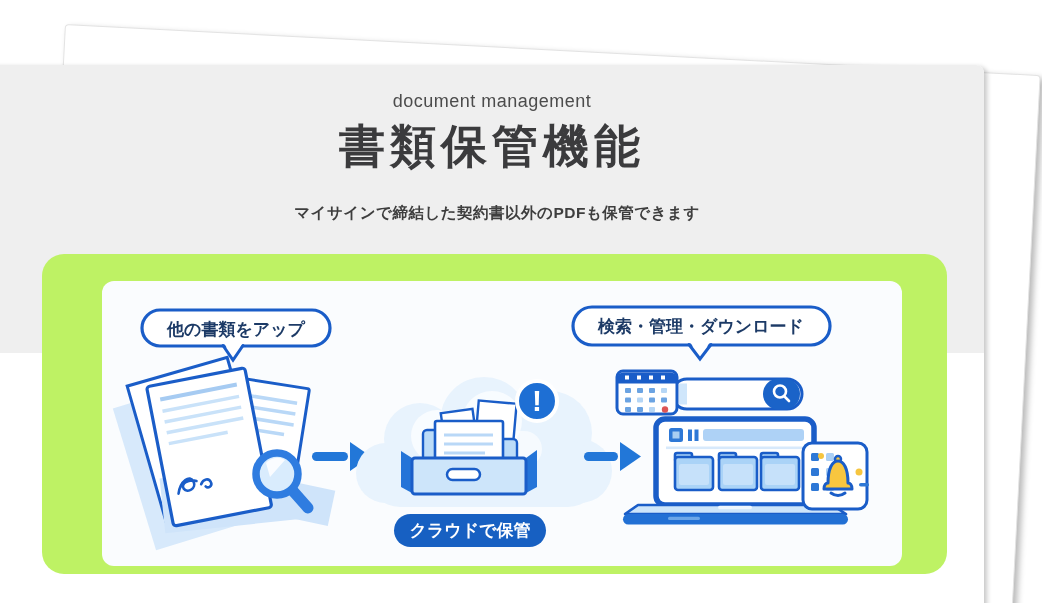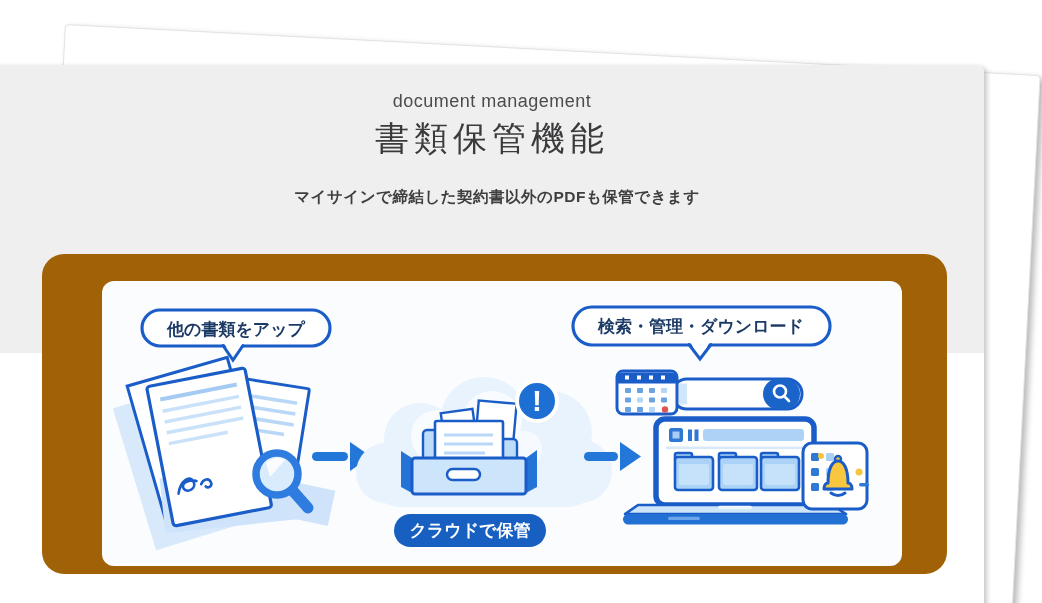--- a/index.html
+++ b/index.html
@@ -19,26 +19,26 @@
     position:absolute;left:-30px;top:49px;width:1014px;height:552px;
     background:#ffffff;border-radius:8px 8px 12px 12px;
     box-shadow:3px 2px 5px rgba(0,0,0,0.22);z-index:2;
   }
   .band{
     position:absolute;left:0;top:0;right:0;height:288px;
     background:#efefef;border-radius:8px 8px 0 0;
   }
   .header{position:relative;padding-top:26px;padding-left:30px;text-align:center;}
   .eyebrow{margin:0;font-size:18px;letter-spacing:0.5px;color:#4c4c4c;}
-  .title{margin:4px 0 0 0;font-size:34px;font-weight:normal;letter-spacing:5px;color:#3b3b3d;}
+  .title{margin:4px 0 0 0;font-size:46px;font-weight:bold;letter-spacing:5px;color:#3b3b3d;}
   .subtitle{margin:25px 0 0 0;font-size:15.5px;font-weight:bold;letter-spacing:0.5px;color:#3e3e3e;padding-left:10px;}
 
   .panel{
     position:absolute;left:72px;top:189px;width:905px;height:320px;
-    background:#a16207;border-radius:22px;
+    background:#bef264;border-radius:22px;
   }
   .inner{
     position:absolute;left:60px;top:27px;width:800px;height:285px;
     background:#fafcfe;border-radius:12px;
   }
   .inner svg{display:block;}
   svg text{font-family:"Liberation Sans","DejaVu Sans",sans-serif;}
   .bubble-label{font-size:17px;font-weight:bold;fill:#1c3a66;}
   .pill-label{font-size:17px;font-weight:bold;fill:#ffffff;}
   .alert-label{font-size:30px;font-weight:bold;fill:#ffffff;}

